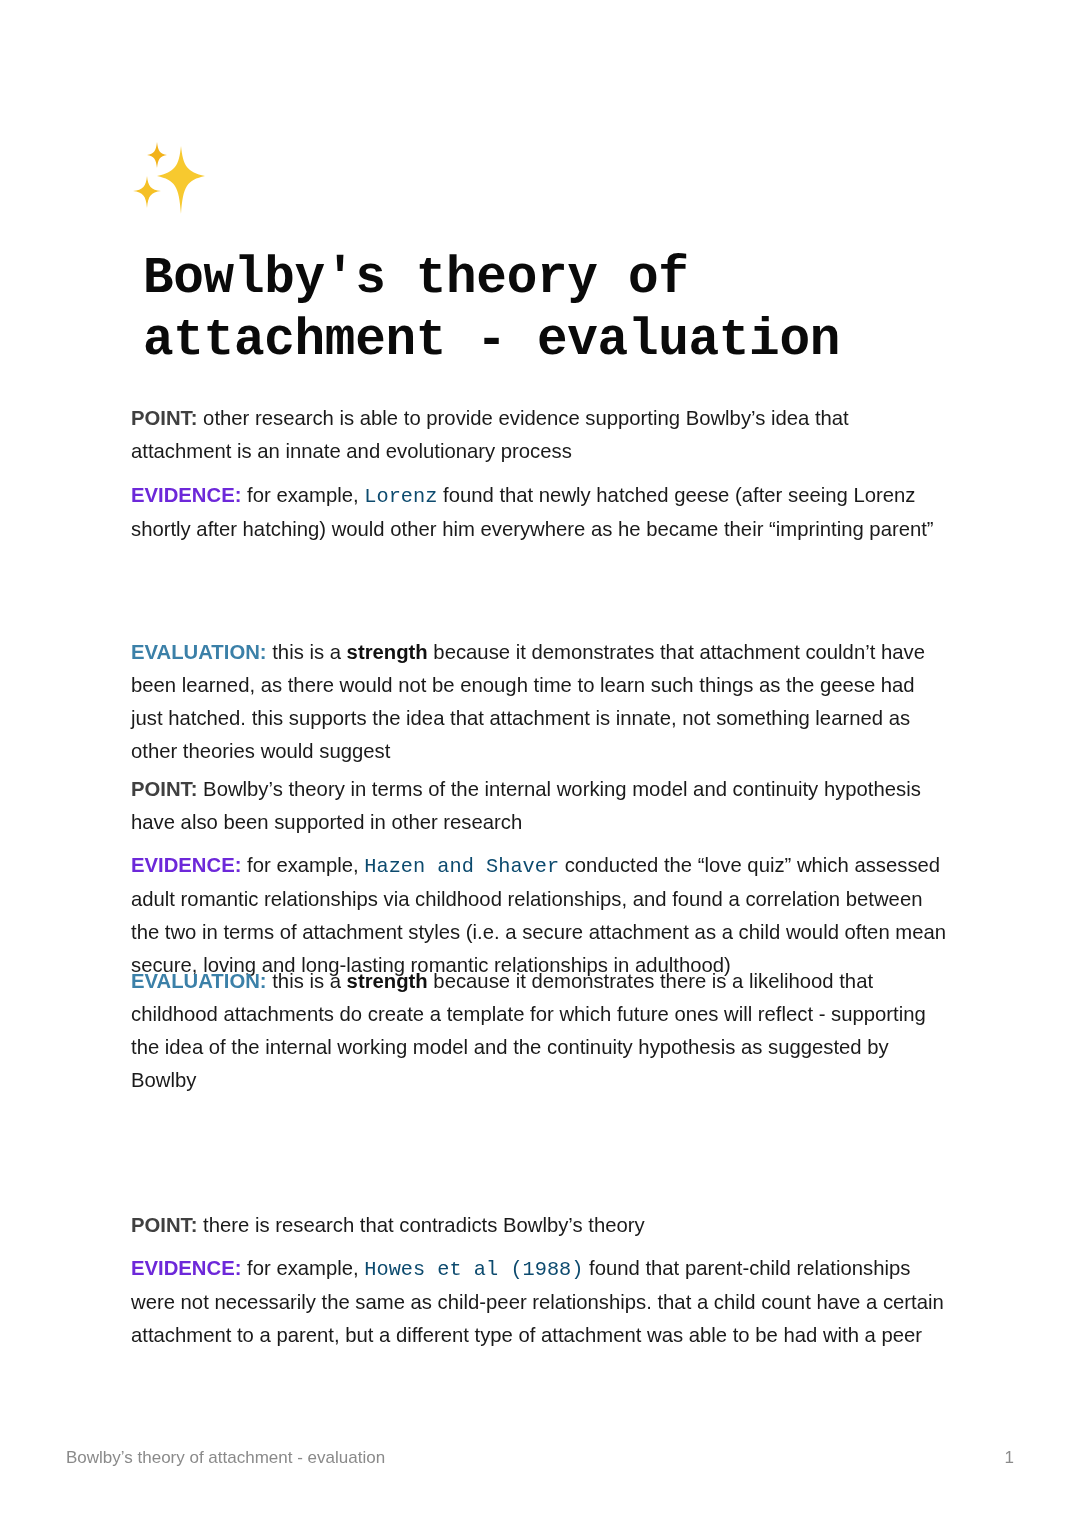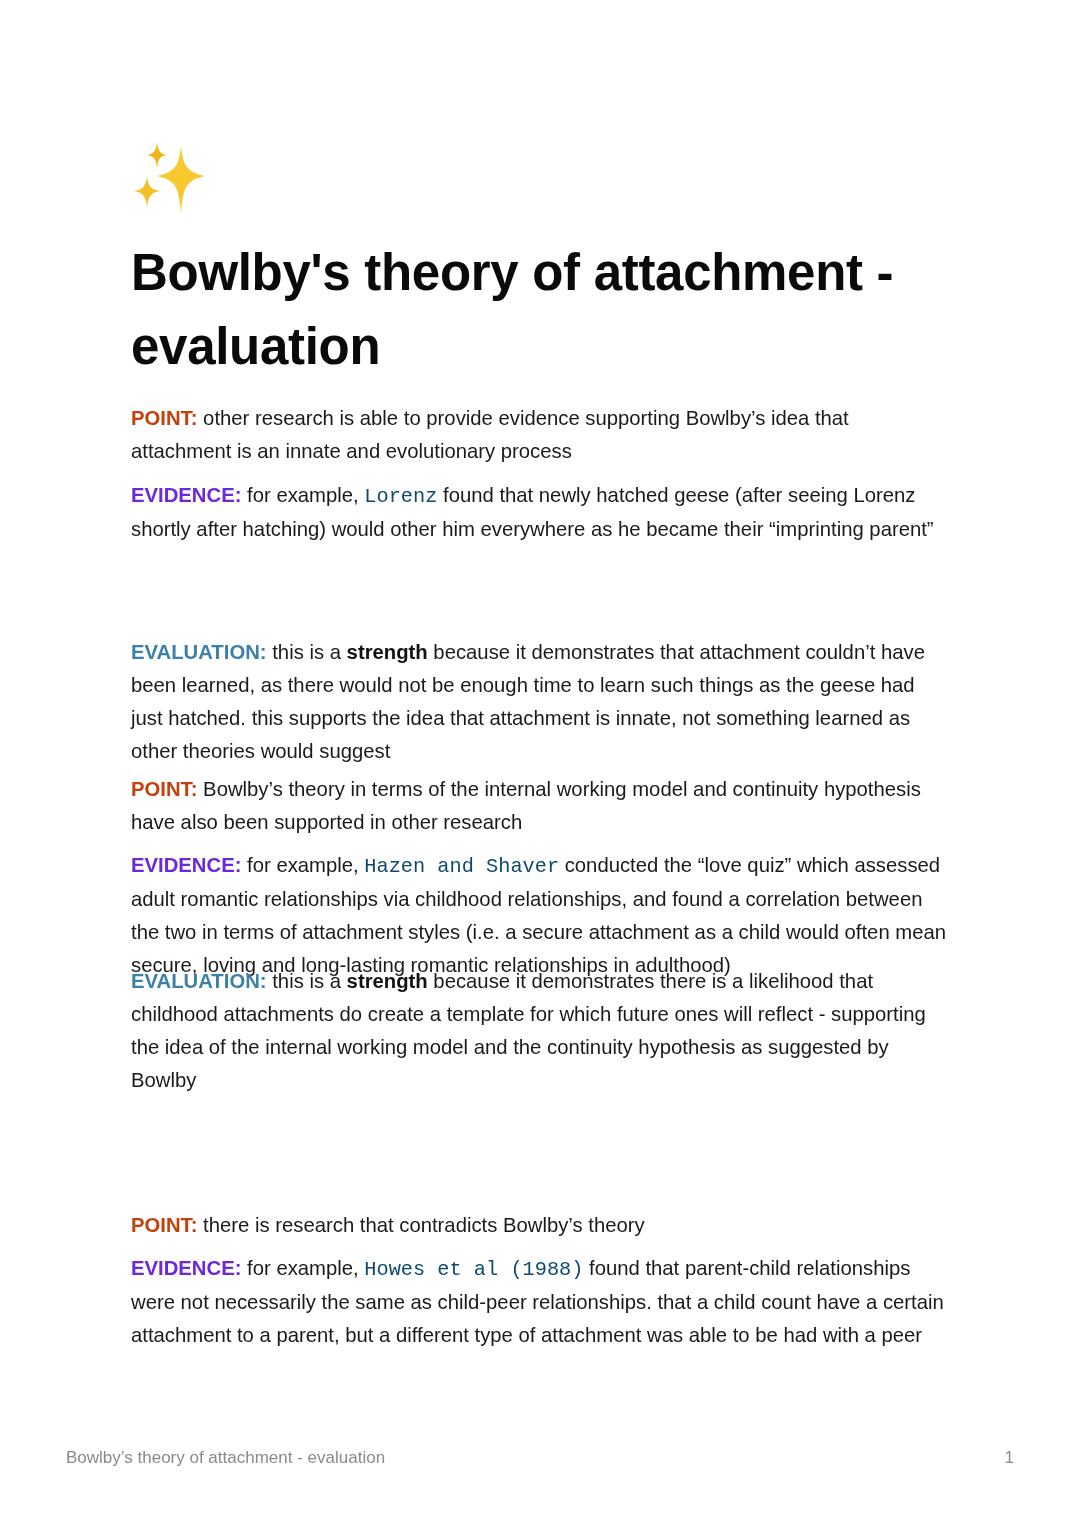--- a/index.html
+++ b/index.html
@@ -1,24 +1,24 @@
 <!DOCTYPE html>
 <html><head>
 <meta charset="utf-8">
 <style>
   html, body { margin:0; padding:0; background:#ffffff; }
   body { width:1080px; height:1528px; position:relative; overflow:hidden;
          font-family:"Liberation Sans", sans-serif; color:#1a1a1a; }
   .emoji { position:absolute; left:131px; top:142px; width:80px; height:76px; }
-  h1 { position:absolute; left:131px; top:236px; margin:0; width:840px;
-       font-family:Liberation Sans, sans-serif; font-weight:700; font-size:51px;
-       line-height:74px; color:#0a0a0a; letter-spacing:-0.3px; }
+  h1 { position:absolute; left:131px; top:236px; margin:12px; width:840px;
+       font-family:Liberation Mono, monospace; font-weight:700; font-size:51px;
+       line-height:62px; color:#0a0a0a; letter-spacing:-0.3px; }
   .block { position:absolute; left:131px; width:820px; font-size:20.3px; line-height:33px; margin:0; }
   .lbl { font-weight:700; }
-  .lbl-point { color:#c2410c; }
+  .lbl-point { color:#404040; }
   .lbl-evidence { color:#6d28d9; }
   .lbl-evaluation { color:#3b80a8; }
   .ref { color:#0c4a6e;font-family:Liberation Mono, monospace; }
   b.strong { font-weight:700; color:#111; }
   .footer-left { position:absolute; left:66px; top:1448px; font-size:17px; color:#8a8a8a;text-align:center; }
   .footer-right { position:absolute; right:66px; top:1448px; font-size:17px; color:#8a8a8a; }
 </style>
 </head>
 <body>
 

